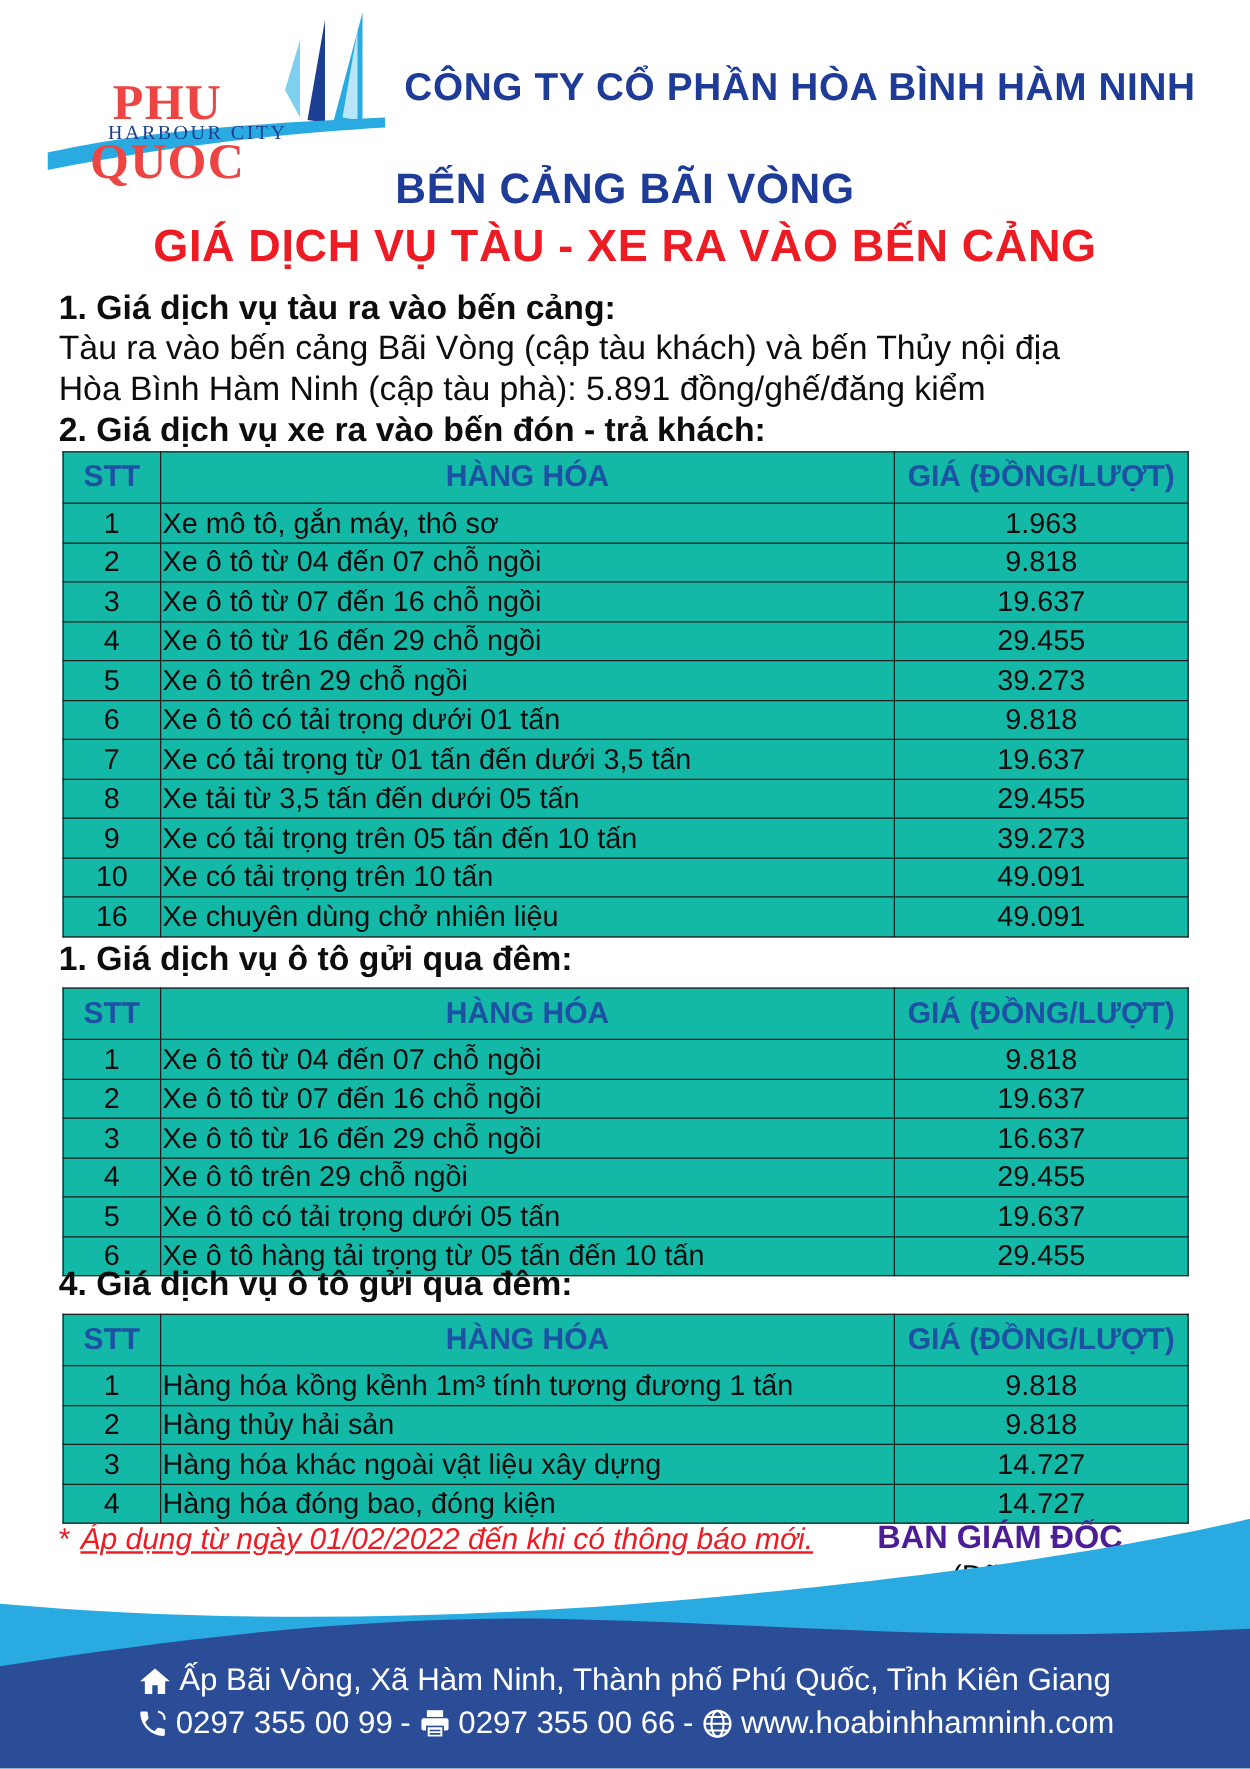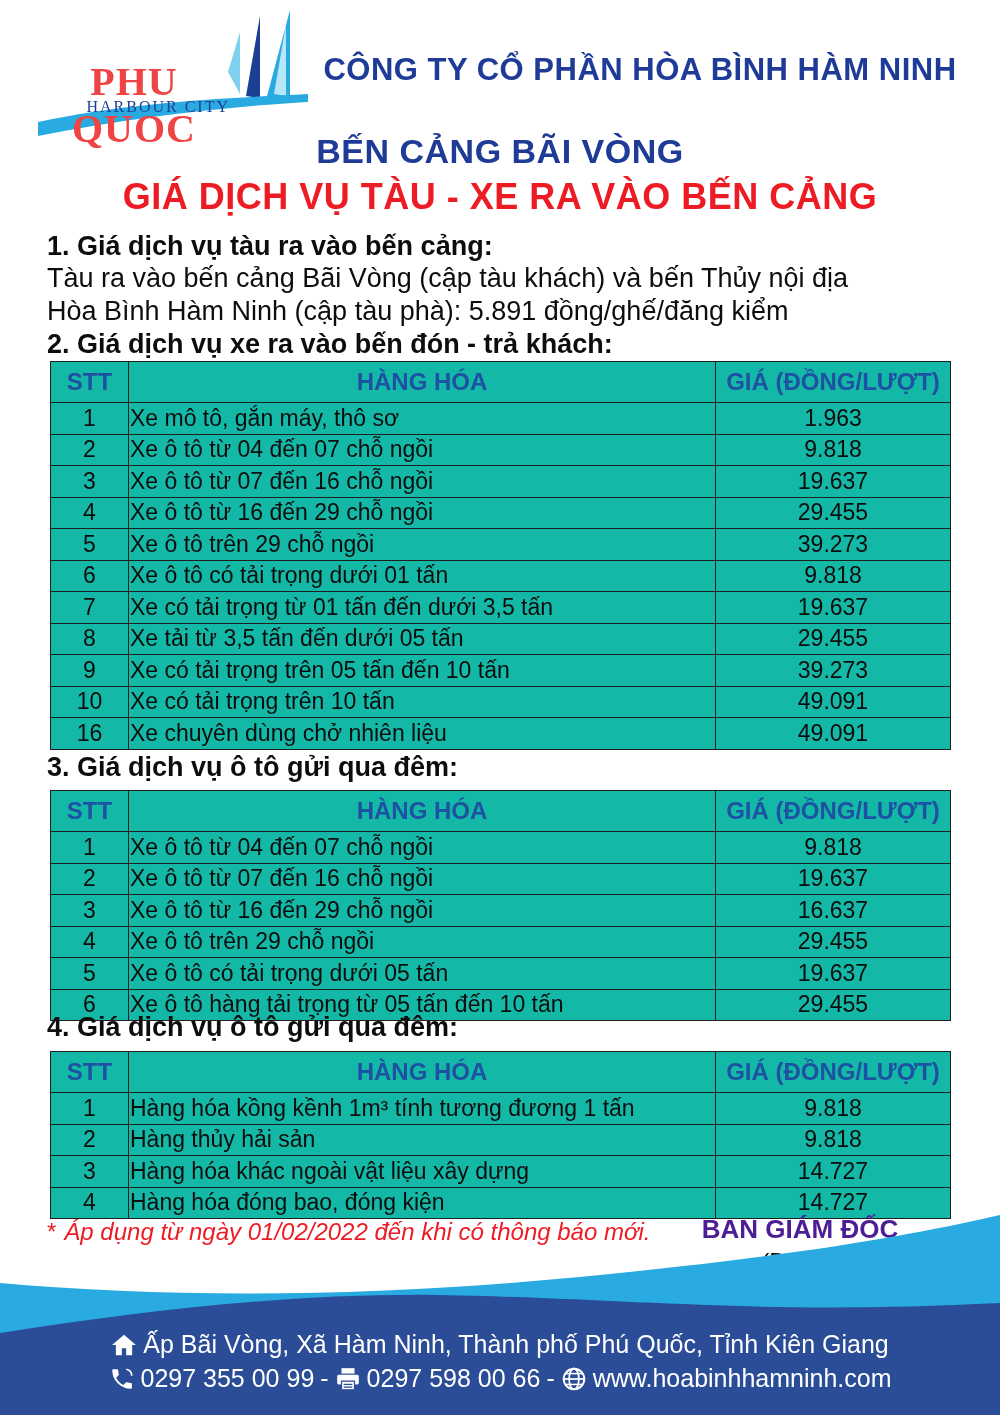--- a/index.html
+++ b/index.html
@@ -51,21 +51,21 @@
   }
   table.price td { font-size:23px; height:28.5px; color:#0d0d0d; }
   table.price td.c0 { text-align:center; }
   table.price td.c1 { text-align:left; }
   table.price td.c2 { text-align:center; }
   col.w0 { width:78px; } col.w1 { width:587px; } col.w2 { width:235px; }
 
   
   .note { position:absolute; left:47px; top:1218px; font-size:24px; color:#ed1c24; }
   .note .star { font-style:normal; margin-right:8px; }
-  .note .note-text { font-style:italic; }
+  .note .note-text { font-style:italic; text-decoration:underline; }
   .signature { position:absolute; left:640px; top:1214px; width:320px; text-align:center; }
   .sig-title { font-size:26px; font-weight:bold; color:#4c1d95; }
   .sig-signed { font-size:24px; color:#0d0d0d; margin-top:3px; }
 
   
   .footer-waves { position:absolute; left:0; top:1215px; width:1000px; height:200px; }
   .footer-line {
     position:absolute; left:0; width:100%; display:flex; justify-content:center;
     align-items:center; gap:6px; color:#ffffff; font-size:25px;
   }
@@ -164,21 +164,21 @@
           <td class="c2">49.091</td>
         </tr>
         <tr>
           <td class="c0">16</td>
           <td class="c1">Xe chuyên dùng chở nhiên liệu</td>
           <td class="c2">49.091</td>
         </tr>
       </tbody>
     </table>
 
-  <div class="sec-heading" style="top:752px">3. Giá dịch vụ ô tô gửi qua đêm:</div>
+  <div class="sec-heading" style="top:752px">1. Giá dịch vụ ô tô gửi qua đêm:</div>
   <table class="price" style="top:790px">
     <colgroup>
         <col class="w0">
         <col class="w1">
         <col class="w2">
       </colgroup>
   <thead>
         <tr>
           <th>STT</th>
           <th>HÀNG HÓA</th>
@@ -283,21 +283,21 @@
     </svg>
     <span>0297 355 00 99</span>
     <span>-</span>
     <svg class="f-icon" viewBox="0 0 24 24">
       <rect x="6" y="2" width="12" height="5" fill="#ffffff"></rect>
       <rect x="2" y="8" width="20" height="9" rx="1.5" fill="#ffffff"></rect>
       <rect x="6" y="14" width="12" height="8" fill="#ffffff" stroke="#2b4c96" stroke-width="1.2"></rect>
       <line x1="8" y1="17" x2="16" y2="17" stroke="#2b4c96" stroke-width="1.2"></line>
       <line x1="8" y1="19.5" x2="16" y2="19.5" stroke="#2b4c96" stroke-width="1.2"></line>
     </svg>
-    <span>0297 598 00 66</span>
+    <span>0297 355 00 66</span>
     <span>-</span>
     <svg class="f-icon" viewBox="0 0 24 24">
       <circle cx="12" cy="12" r="9.5" fill="none" stroke="#ffffff" stroke-width="1.8"></circle>
       <ellipse cx="12" cy="12" rx="4.5" ry="9.5" fill="none" stroke="#ffffff" stroke-width="1.6"></ellipse>
       <line x1="2.5" y1="12" x2="21.5" y2="12" stroke="#ffffff" stroke-width="1.6"></line>
       <line x1="4" y1="7" x2="20" y2="7" stroke="#ffffff" stroke-width="1.4"></line>
       <line x1="4" y1="17" x2="20" y2="17" stroke="#ffffff" stroke-width="1.4"></line>
     </svg>
     <span>www.hoabinhhamninh.com</span>
   </div>

